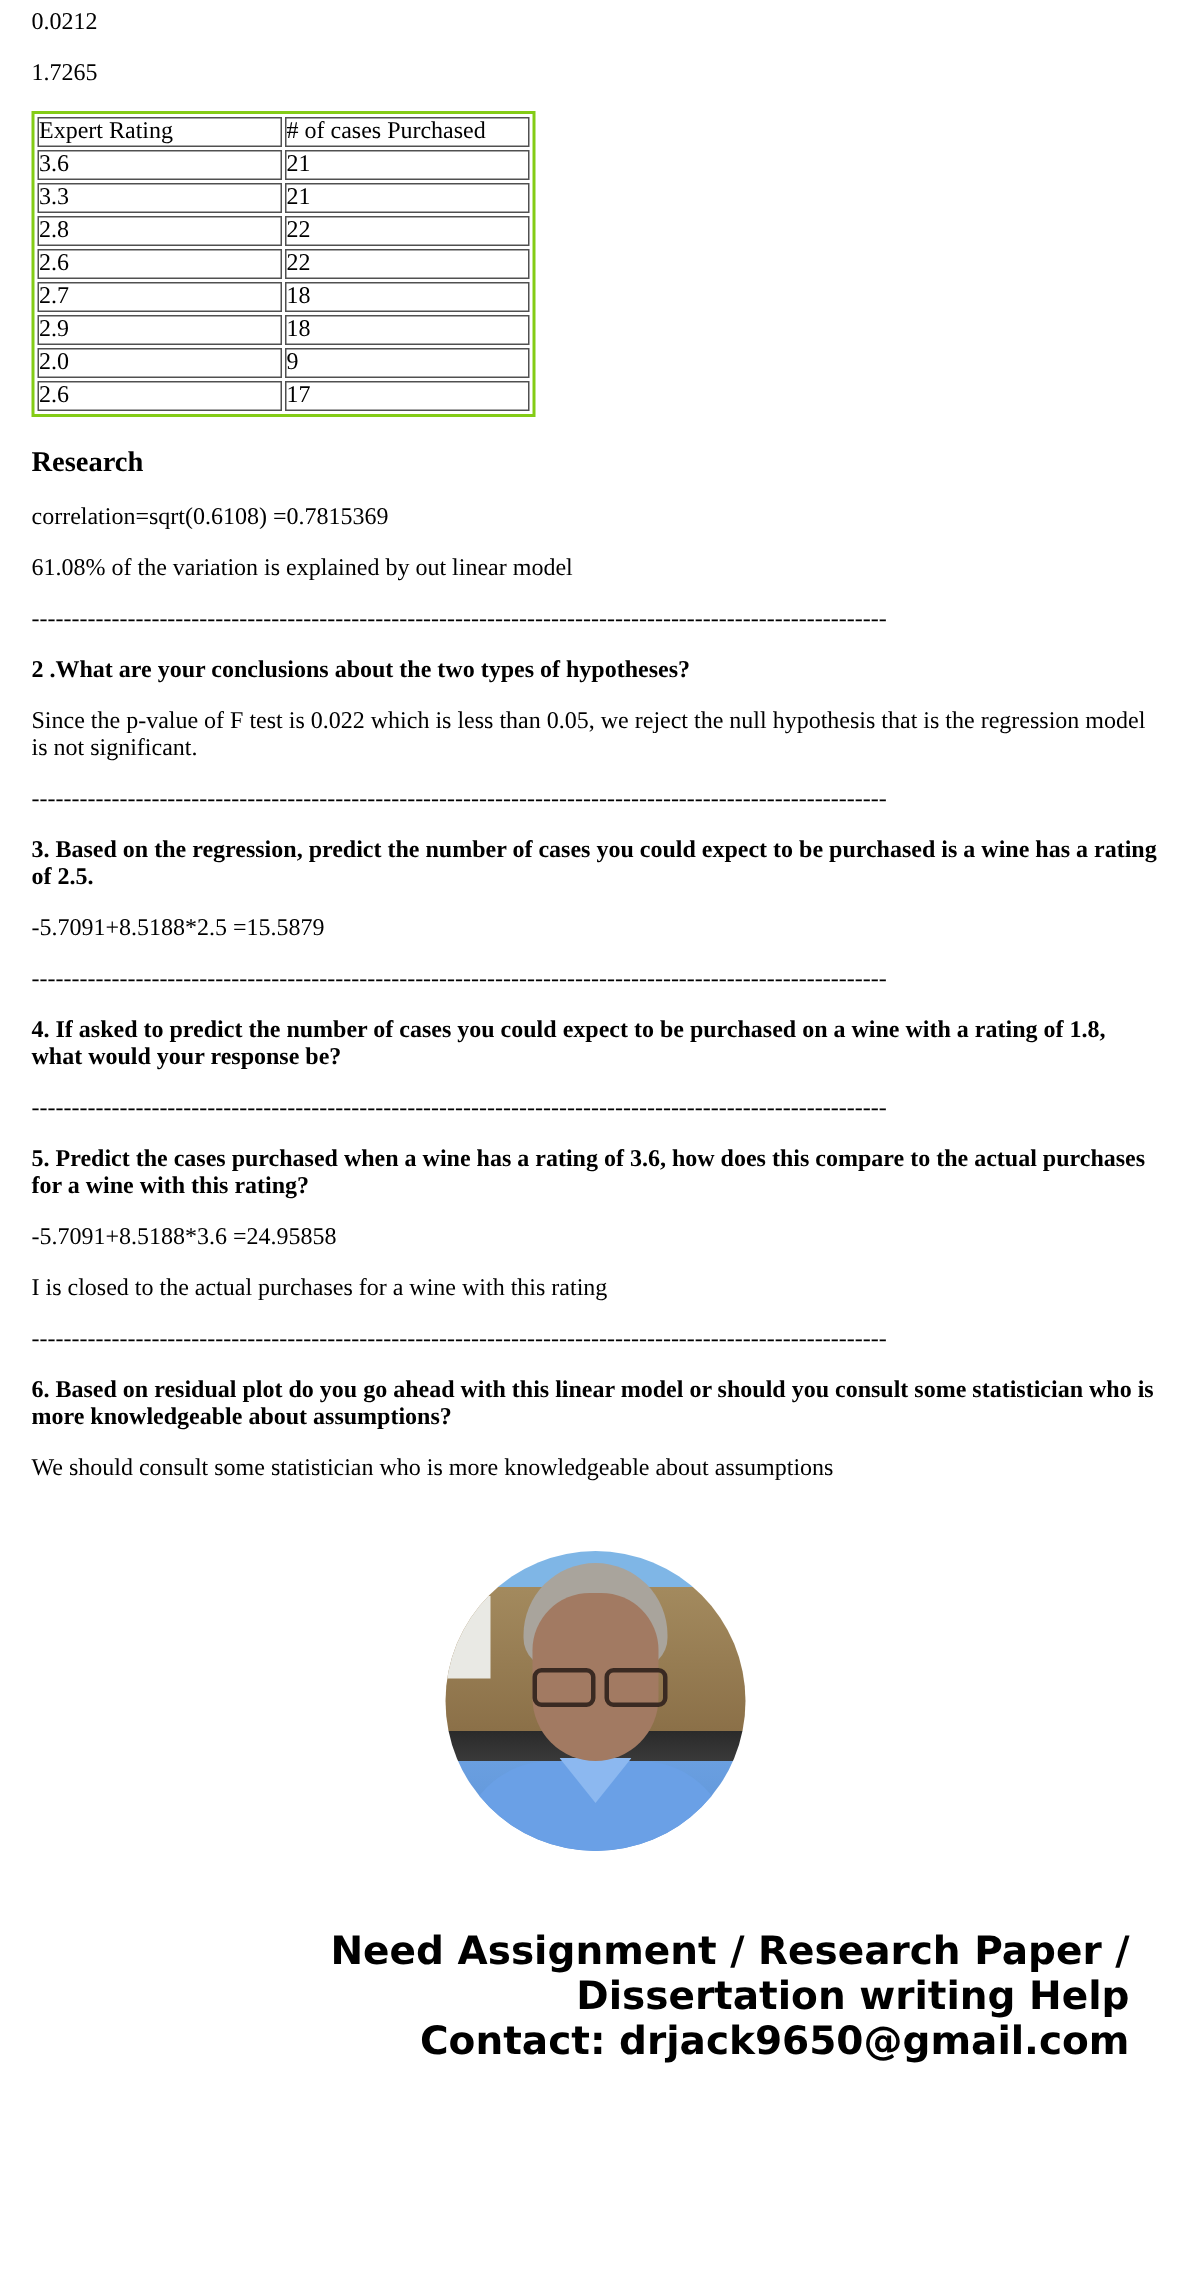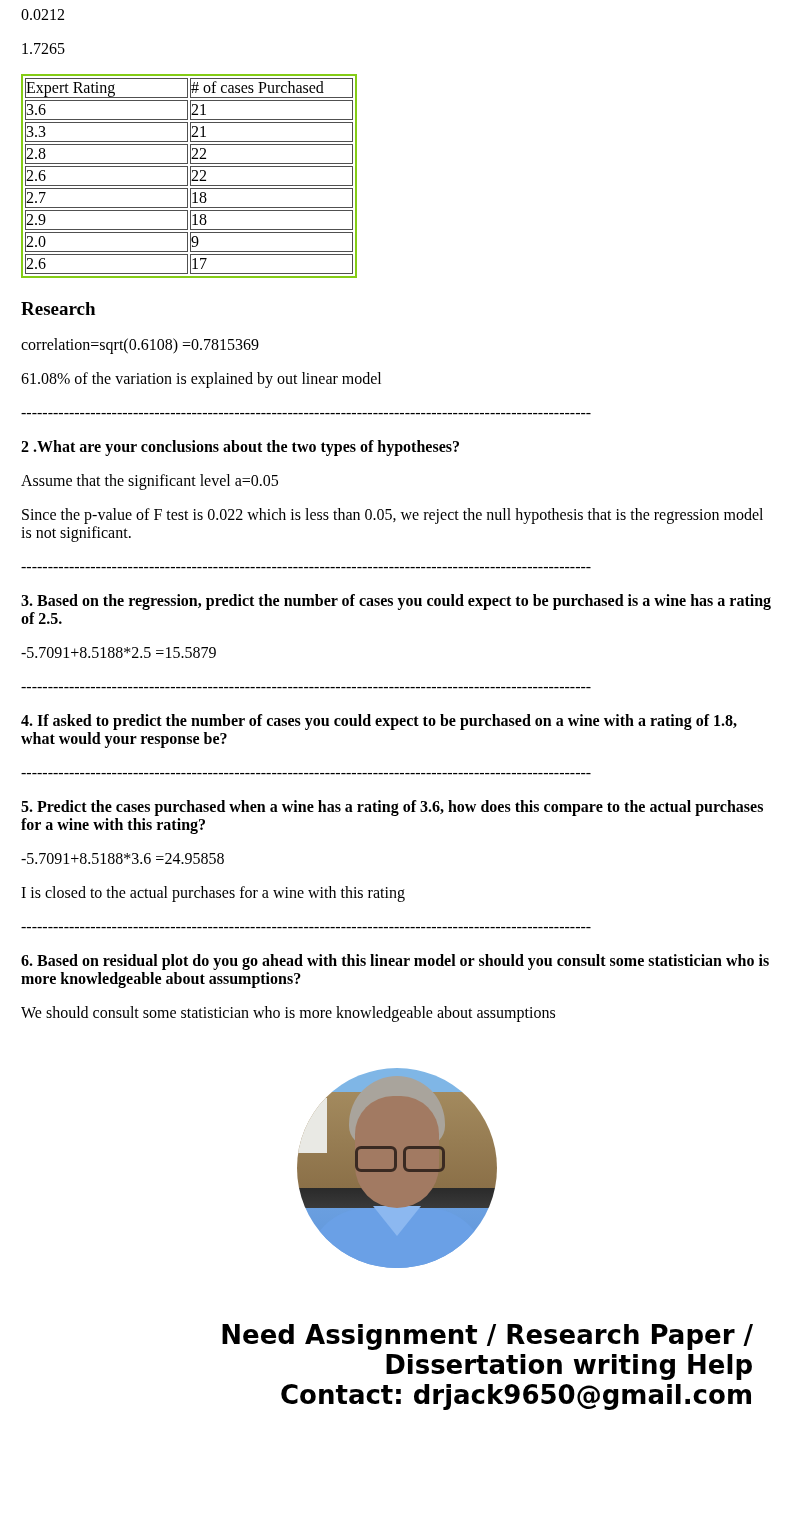--- a/index.html
+++ b/index.html
@@ -159,21 +159,20 @@
   <h2 class="solution">Research</h2>
 
   <section>
     <p>correlation=sqrt(0.6108) =0.7815369</p>
     <p>61.08% of the variation is explained by out linear model</p>
     <p class="sep">-----------------------------------------------------------------------------------------------------------</p>
   </section>
 
   <section>
     <p class="q">2 .What are your conclusions about the two types of hypotheses?</p>
-    <p>Assume that the significant level a=0.05</p>
     <p>Since the p-value of F test is 0.022 which is less than 0.05, we reject the null hypothesis that is the regression model is not significant.</p>
     <p class="sep">-----------------------------------------------------------------------------------------------------------</p>
   </section>
 
   <section>
     <p class="q">3. Based on the regression, predict the number of cases you could expect to be purchased is a wine has a rating of 2.5.</p>
     <p>-5.7091+8.5188*2.5 =15.5879</p>
     <p class="sep">-----------------------------------------------------------------------------------------------------------</p>
   </section>
 

